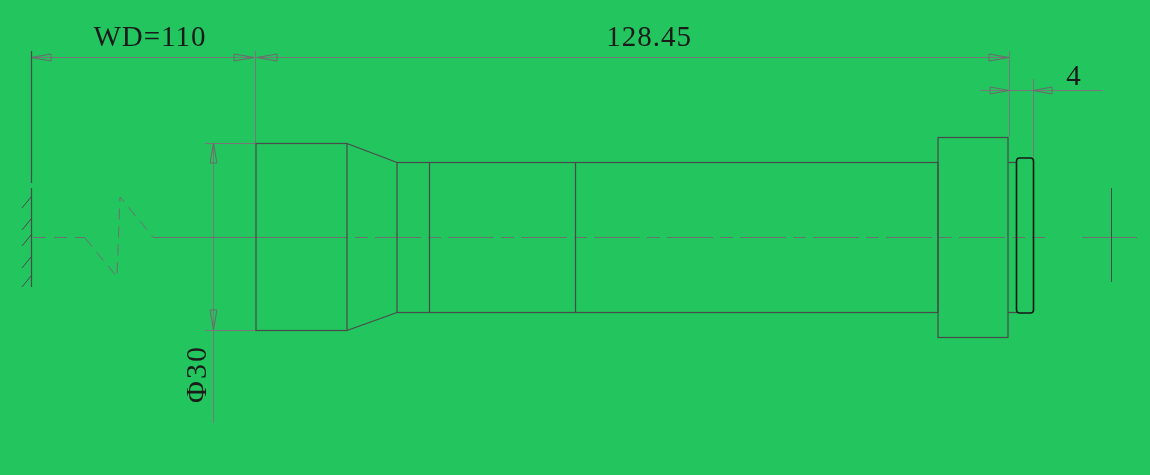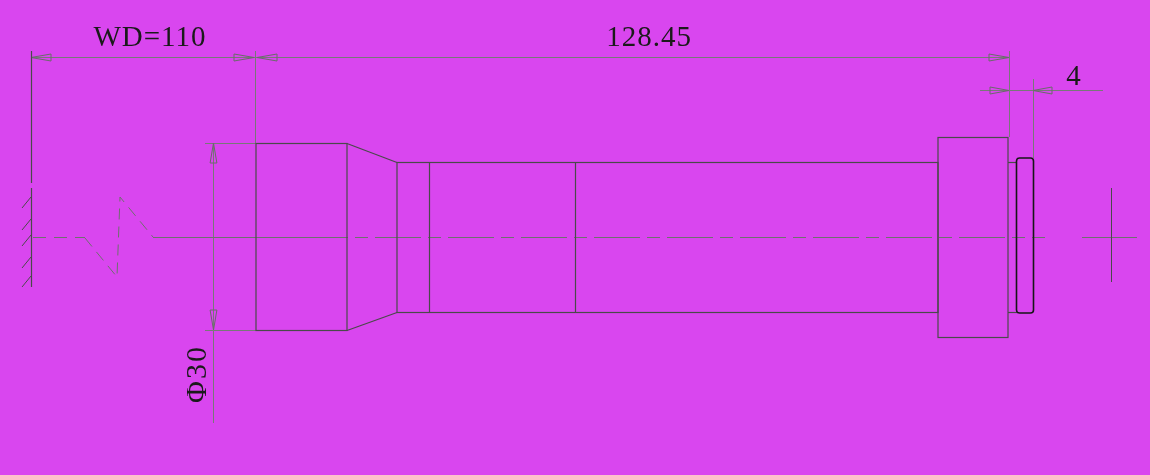--- a/index.html
+++ b/index.html
@@ -4,21 +4,21 @@
 <style>
   html, body {
     margin: 0;
     padding: 0;
     background: #ffffff;
   }
   .canvas {
     position: relative;
     width: 1150px;
     height: 475px;
-    background: #d946ef;
+    background: #22c55e;
     overflow: hidden;
   }
   svg text {
     font-family: "Liberation Serif", "DejaVu Serif", serif;
     fill: #1a1a1a;
   }
   .dim-text {
     font-size: 29px;
     letter-spacing: 1px;
   }

